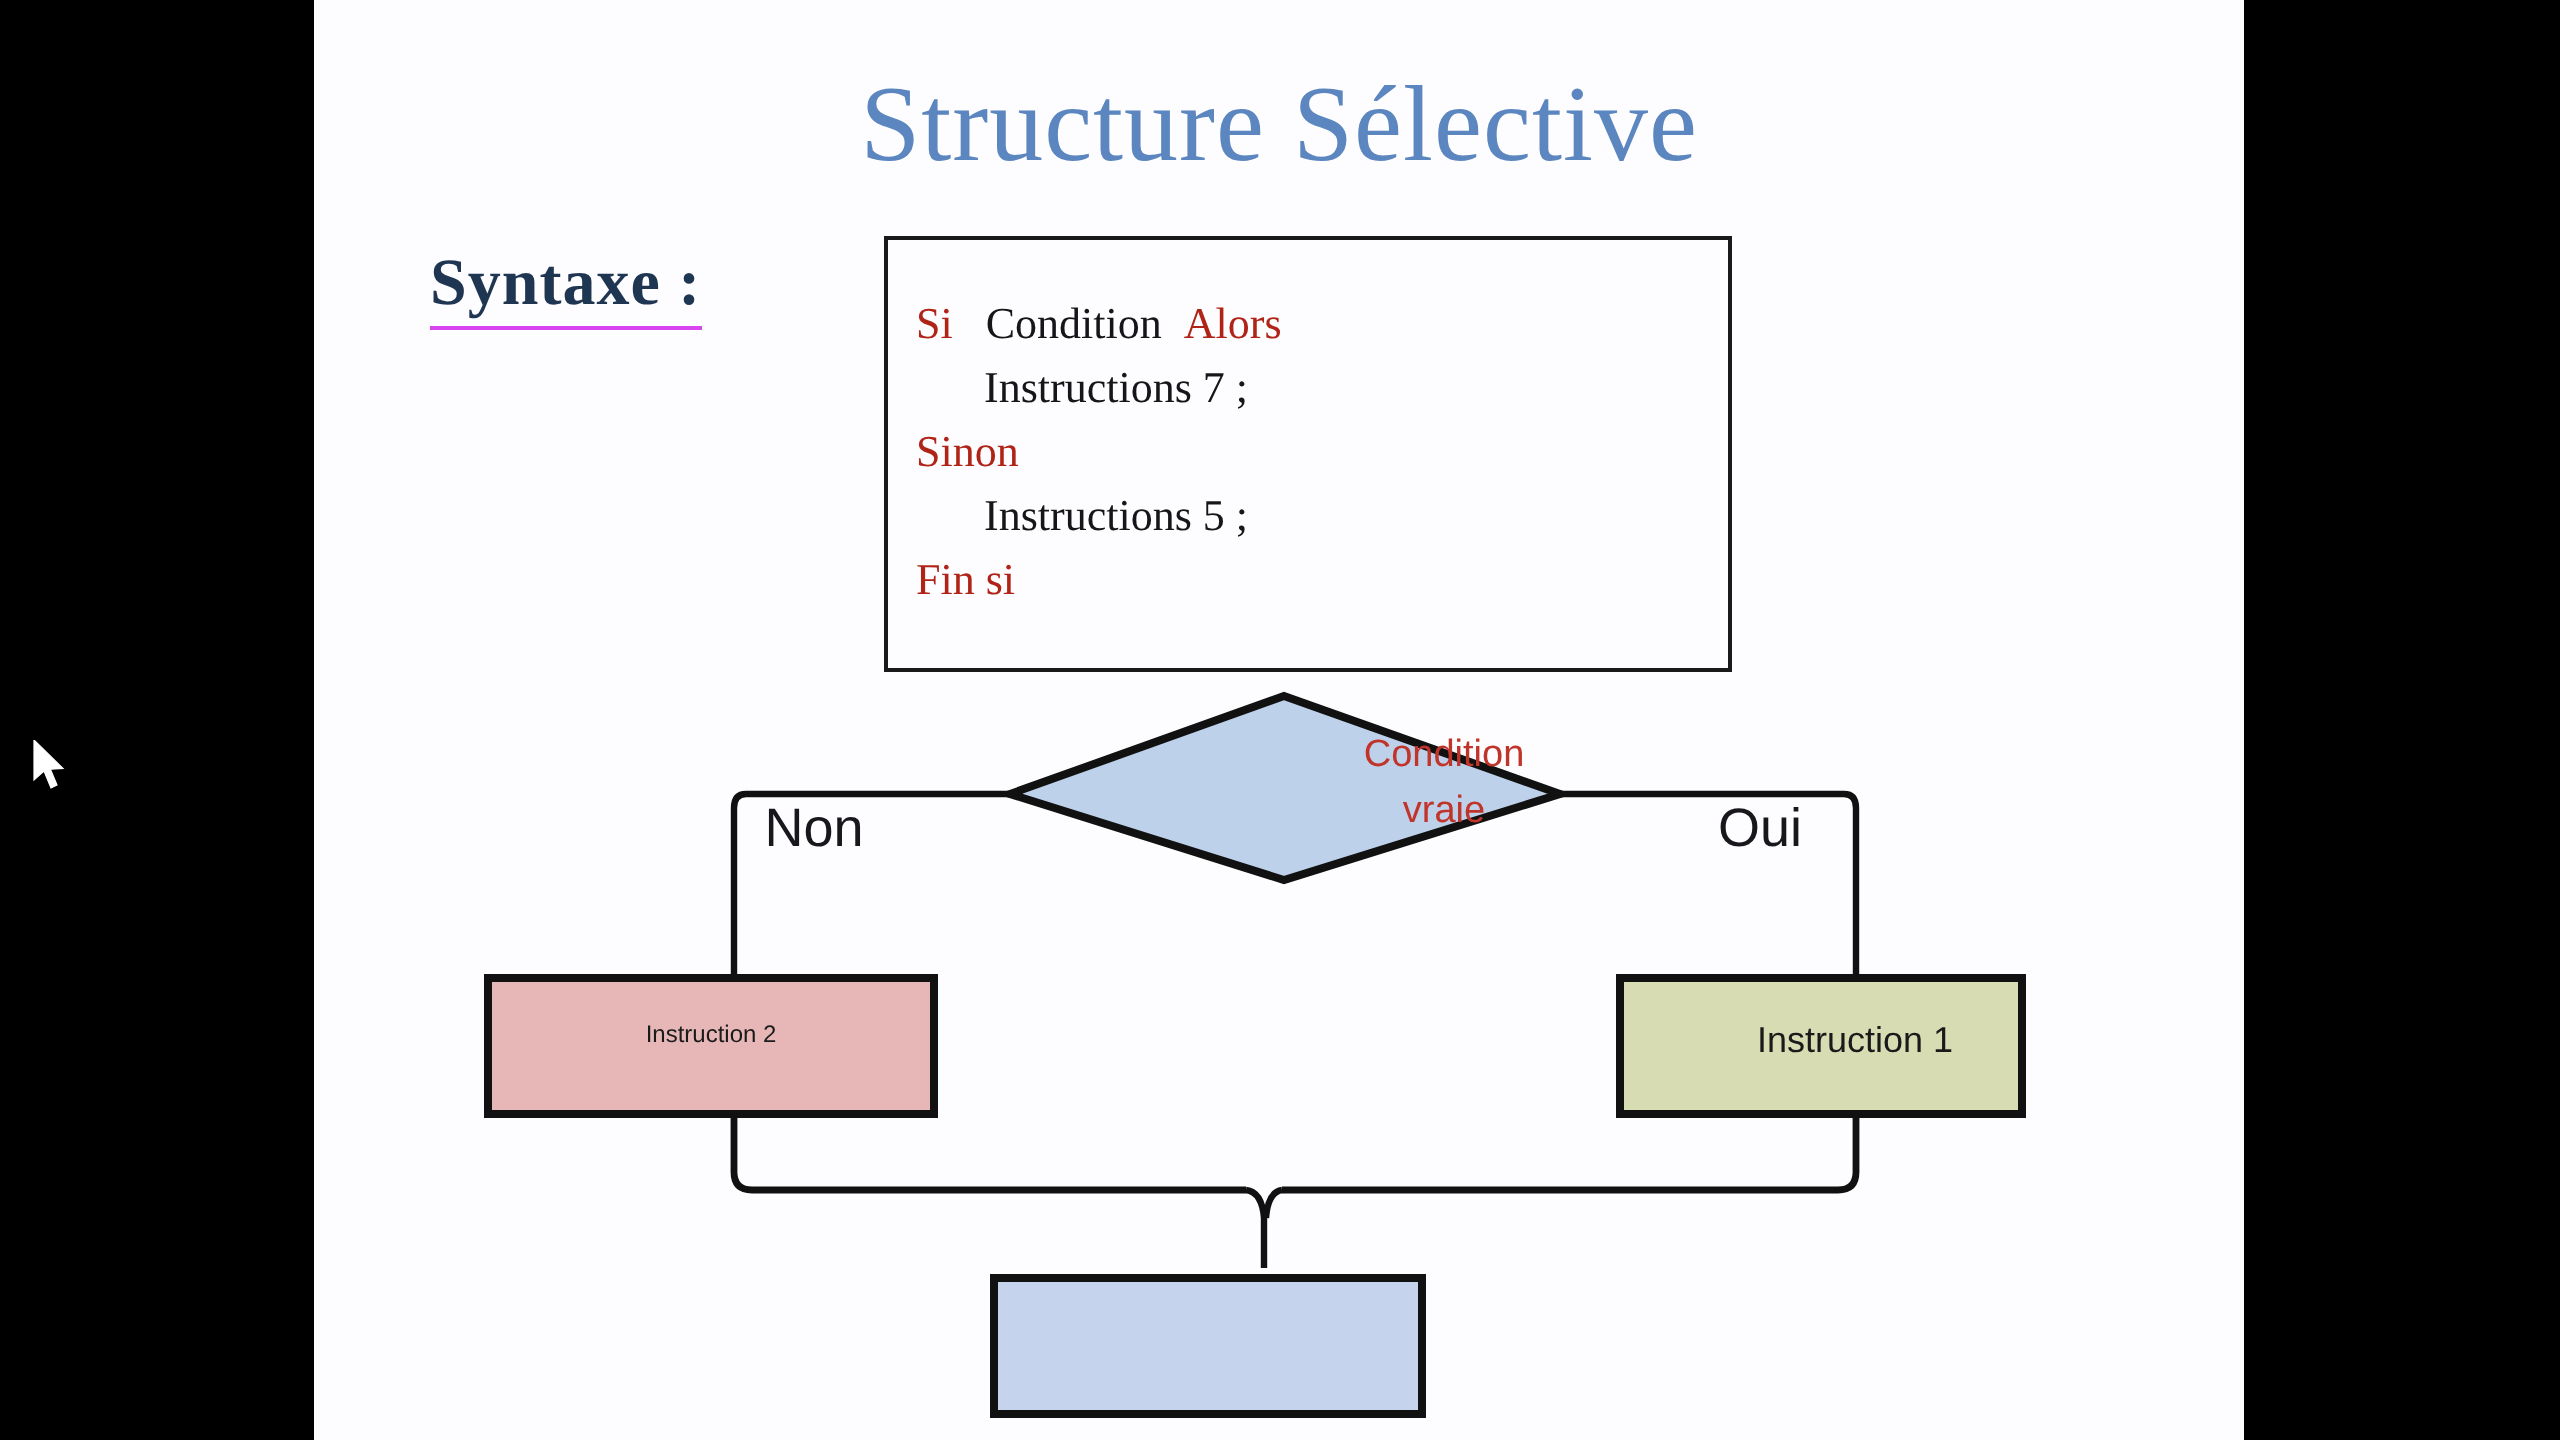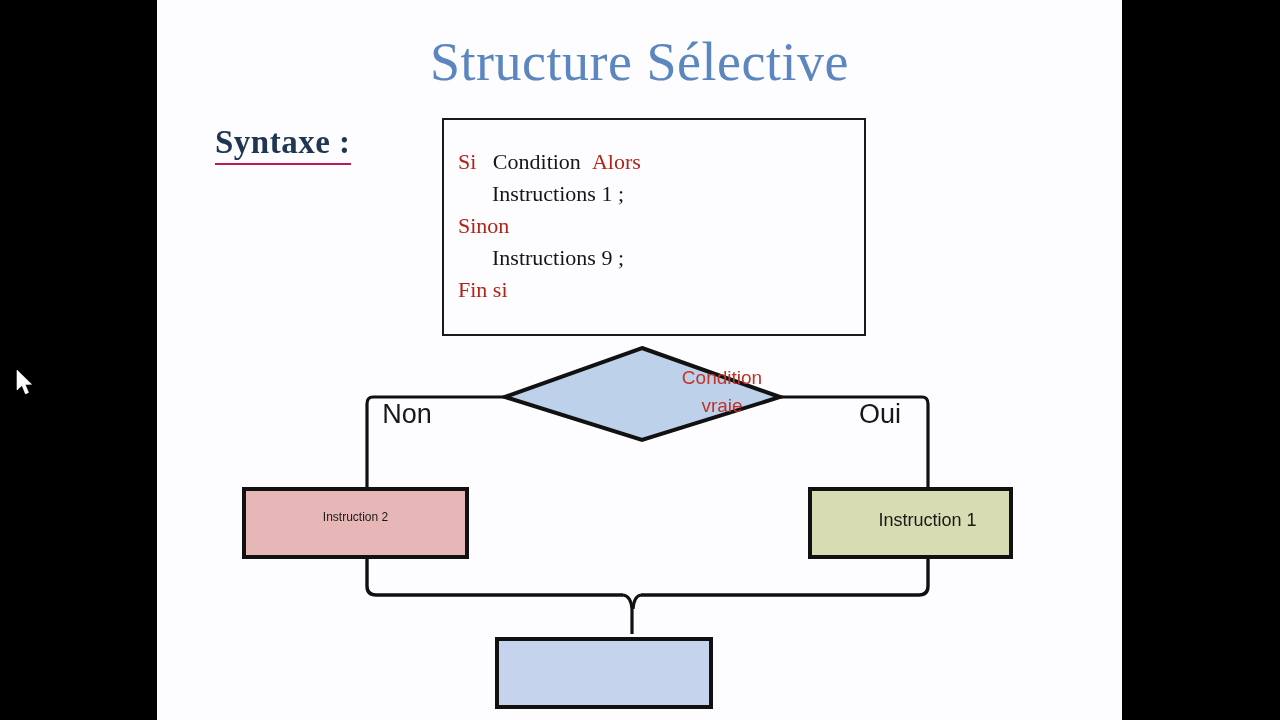--- a/index.html
+++ b/index.html
@@ -57,21 +57,21 @@
 
   
   #syntaxe {
     position: absolute;
     left: 58px;
     top: 124px;
     font-family: "Liberation Serif", "DejaVu Serif", serif;
     font-size: 33px;
     font-weight: bold;
     color: #1f3653;
-    border-bottom: 2px solid #be185d;
+    border-bottom: 2px solid #d946ef;
     padding-bottom: 2px;
     letter-spacing: 0.5px;
     white-space: nowrap;
   }
 
   
   #codebox {
     position: absolute;
     left: 285px;
     top: 118px;
@@ -174,23 +174,23 @@
 
   <div id="slide">
 
     <div id="title">Structure Sélective</div>
 
     <div id="syntaxe">Syntaxe :</div>
 
     <div id="codebox">
       <div id="codelines">
         <div><span class="kw">Si</span>&nbsp;&nbsp;&nbsp;<span>Condition</span>&nbsp;&nbsp;<span class="kw">Alors</span></div>
-        <div><span class="indent"></span><span>Instructions 1 ;</span></div>
+        <div><span class="indent"></span><span>Instructions 7 ;</span></div>
         <div><span class="kw">Sinon</span></div>
-        <div><span class="indent"></span><span>Instructions 9 ;</span></div>
+        <div><span class="indent"></span><span>Instructions 5 ;</span></div>
         <div><span class="kw">Fin si</span></div>
       </div>
     </div>
 
     <svg id="flow" viewBox="0 0 965 720">
 
       <path d="M 348 397 L 216 397 Q 210 397 210 404 L 210 489" fill="none" stroke="#111111" stroke-width="3.2"></path>
 
       <path d="M 623 397 L 765 397 Q 771 397 771 404 L 771 489" fill="none" stroke="#111111" stroke-width="3.2"></path>
 

